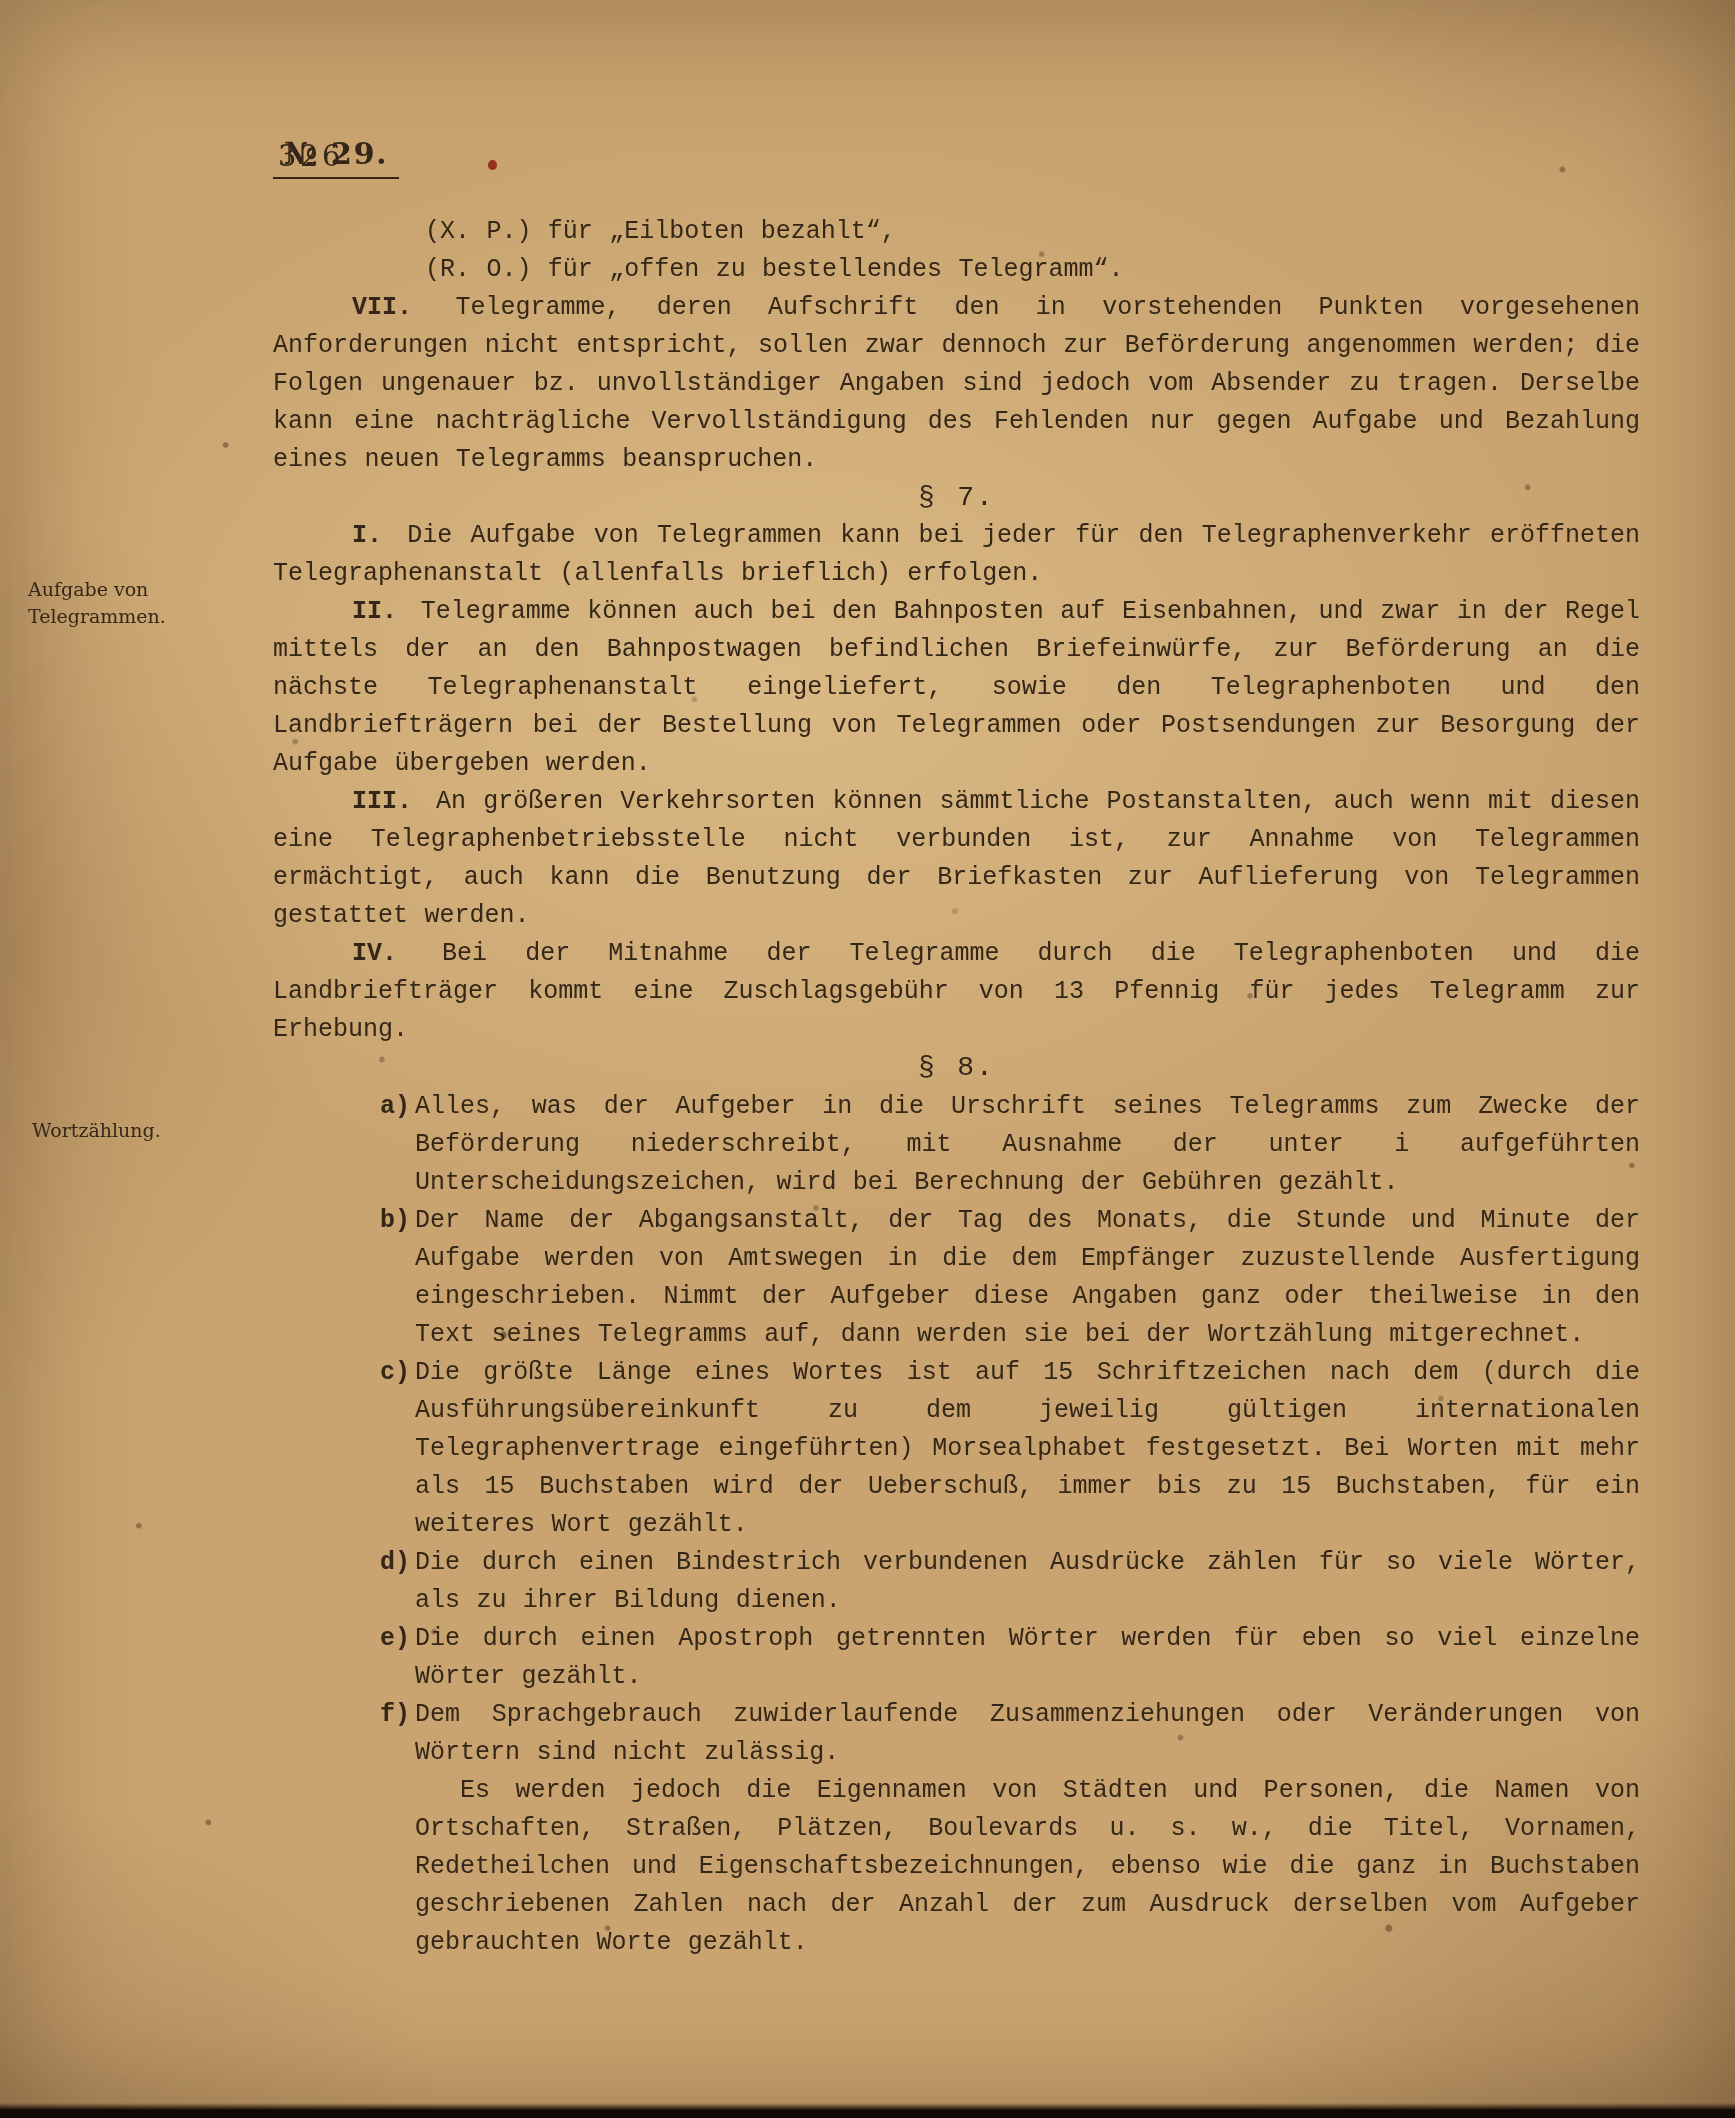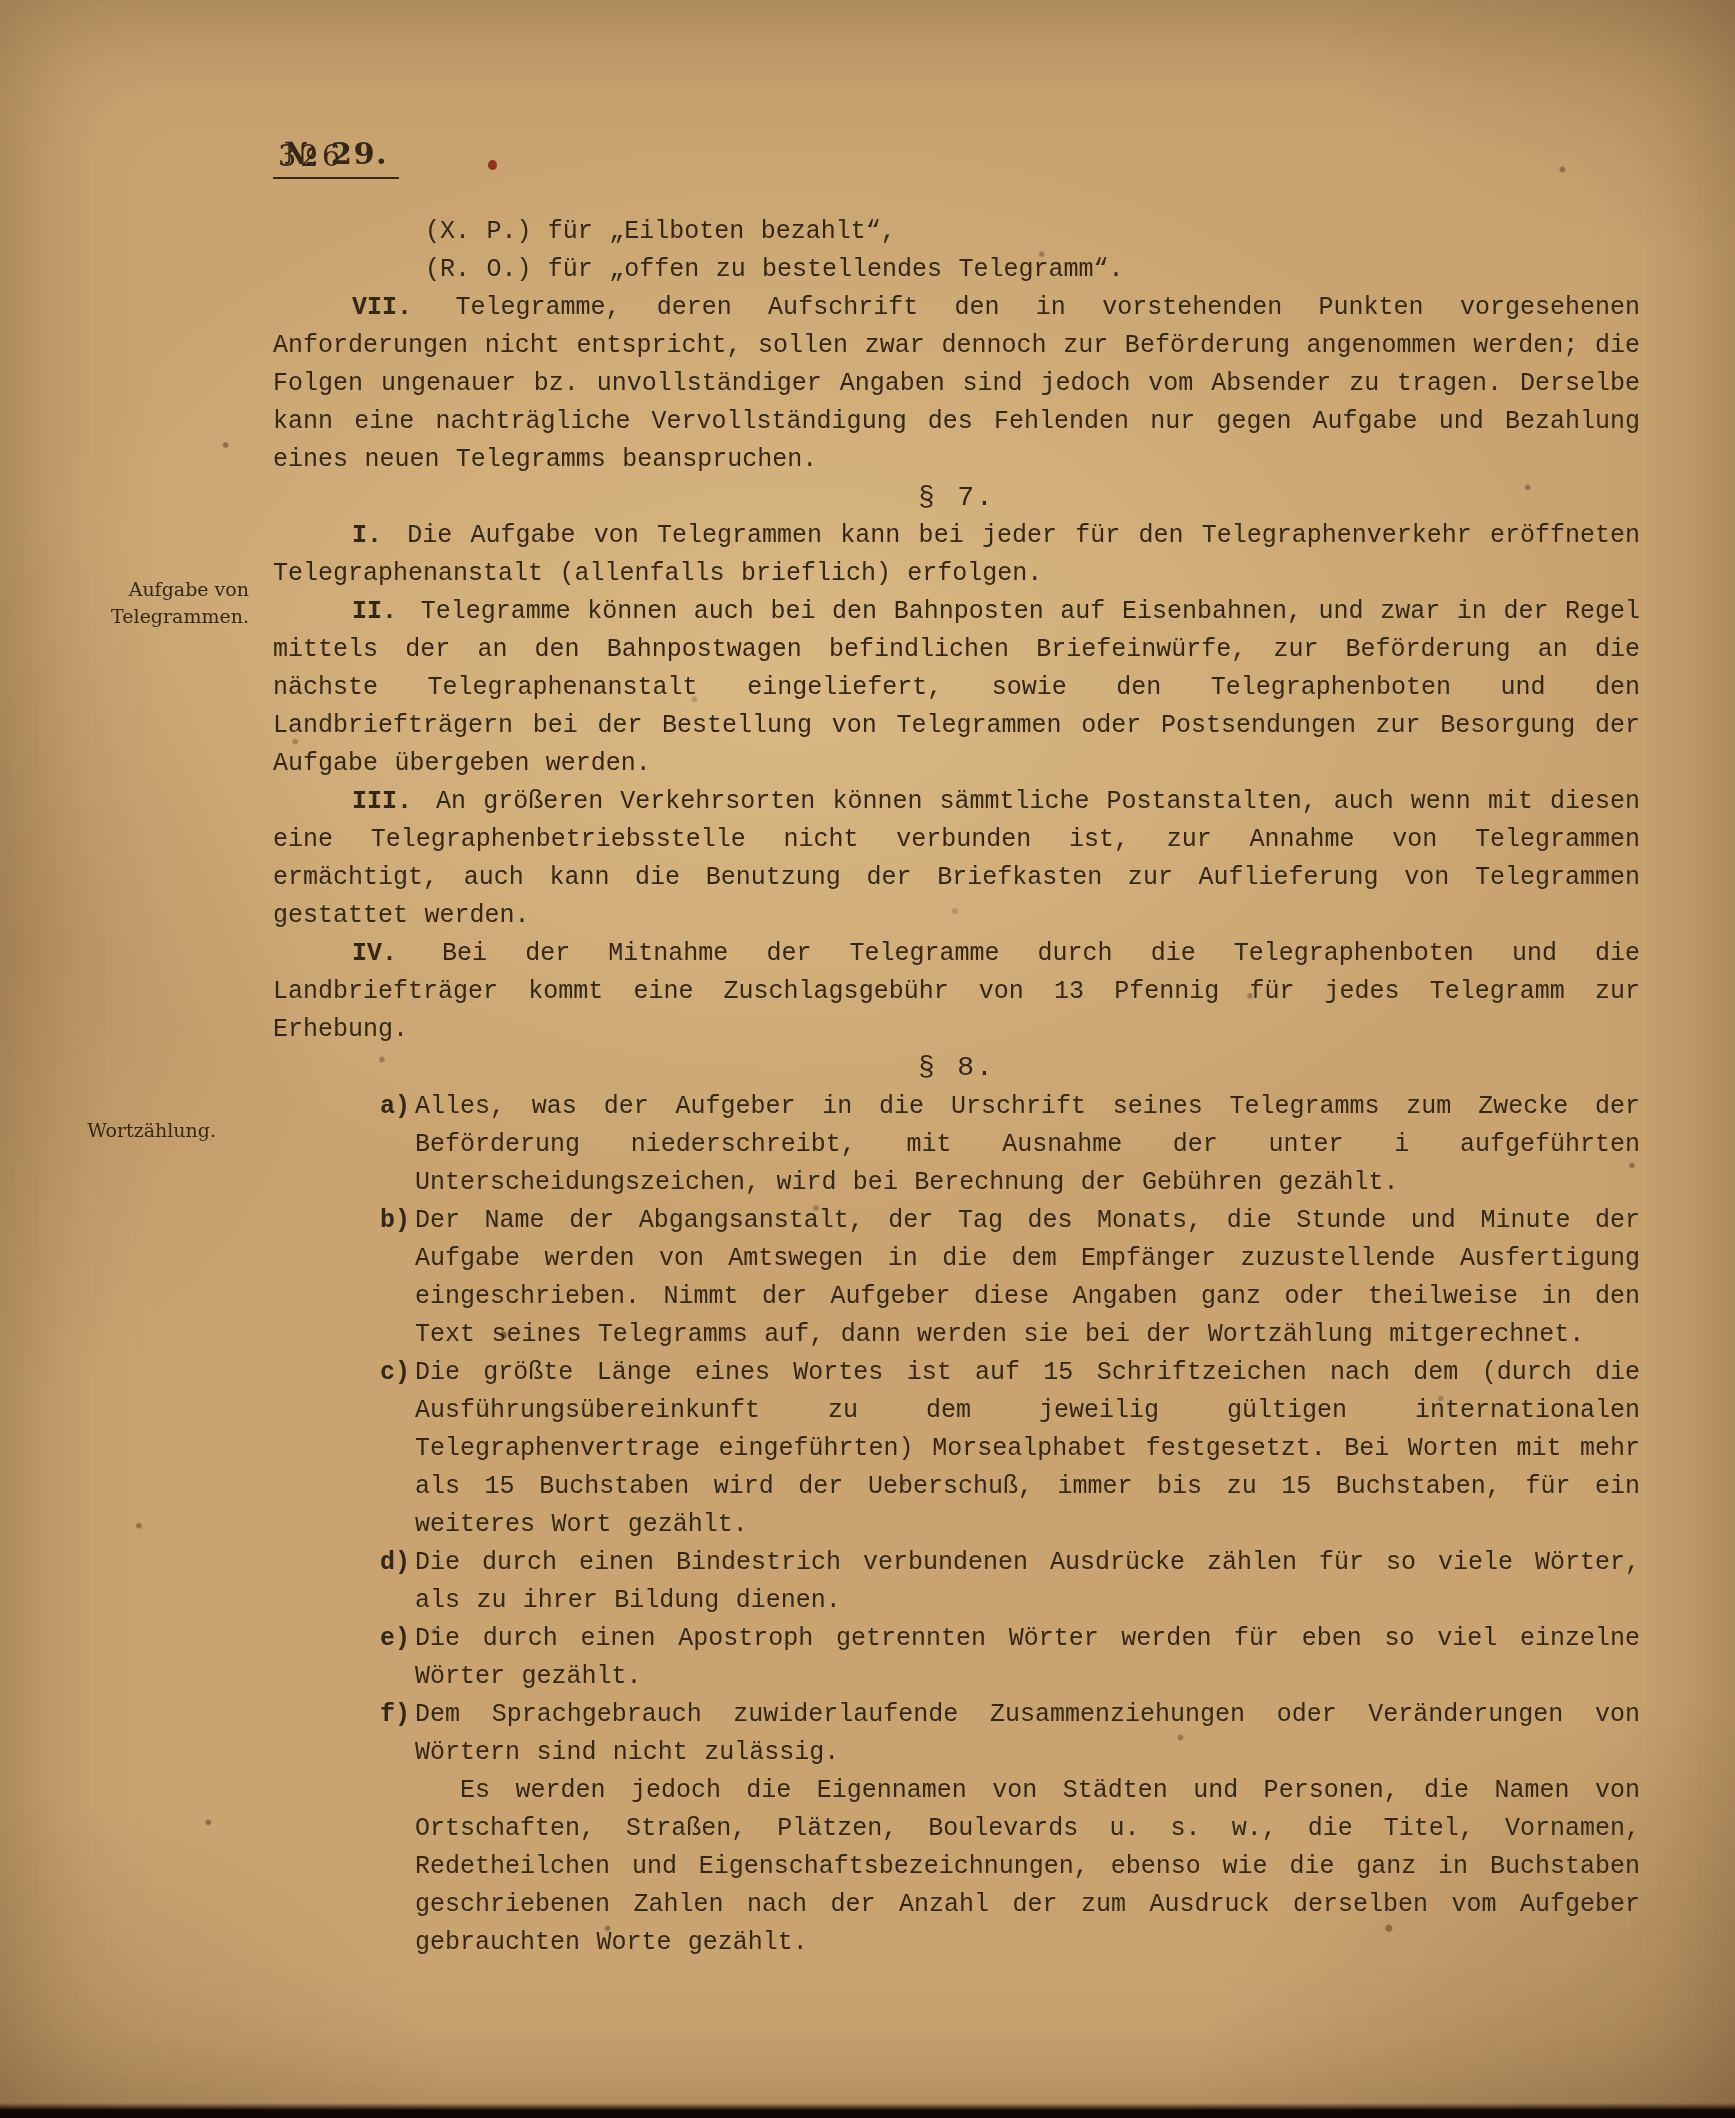--- a/index.html
+++ b/index.html
@@ -61,21 +61,21 @@
     border-bottom:2.8px solid var(--ink);
     padding:0 11.3px 5.7px 11.3px;
     letter-spacing:1.4px;
   }
   .ink-spot{
     position:absolute;left:488px;top:160px;width:8.5px;height:10px;
     border-radius:50%;background:var(--stain);
   }
   .margin-note{
     position:absolute;width:221px;left:28px;
-    text-align:right;font-size:19px;line-height:27px;
+    text-align:left;font-size:19px;line-height:27px;
   }
   .note-7{top:576px;}
   .note-8{top:1117px;width:184px;left:32px;}
   .text-column{
     position:absolute;left:273px;top:213px;width:1367px;
     font-size:25px;line-height:38px;word-spacing:1.4px;
   }
   .text-column p{margin:0;font-family:Liberation Mono, monospace;}
   .preamble-line{padding-left:152px;}
   .para{margin-top:4.3px;text-align:justify;text-indent:79px;}

